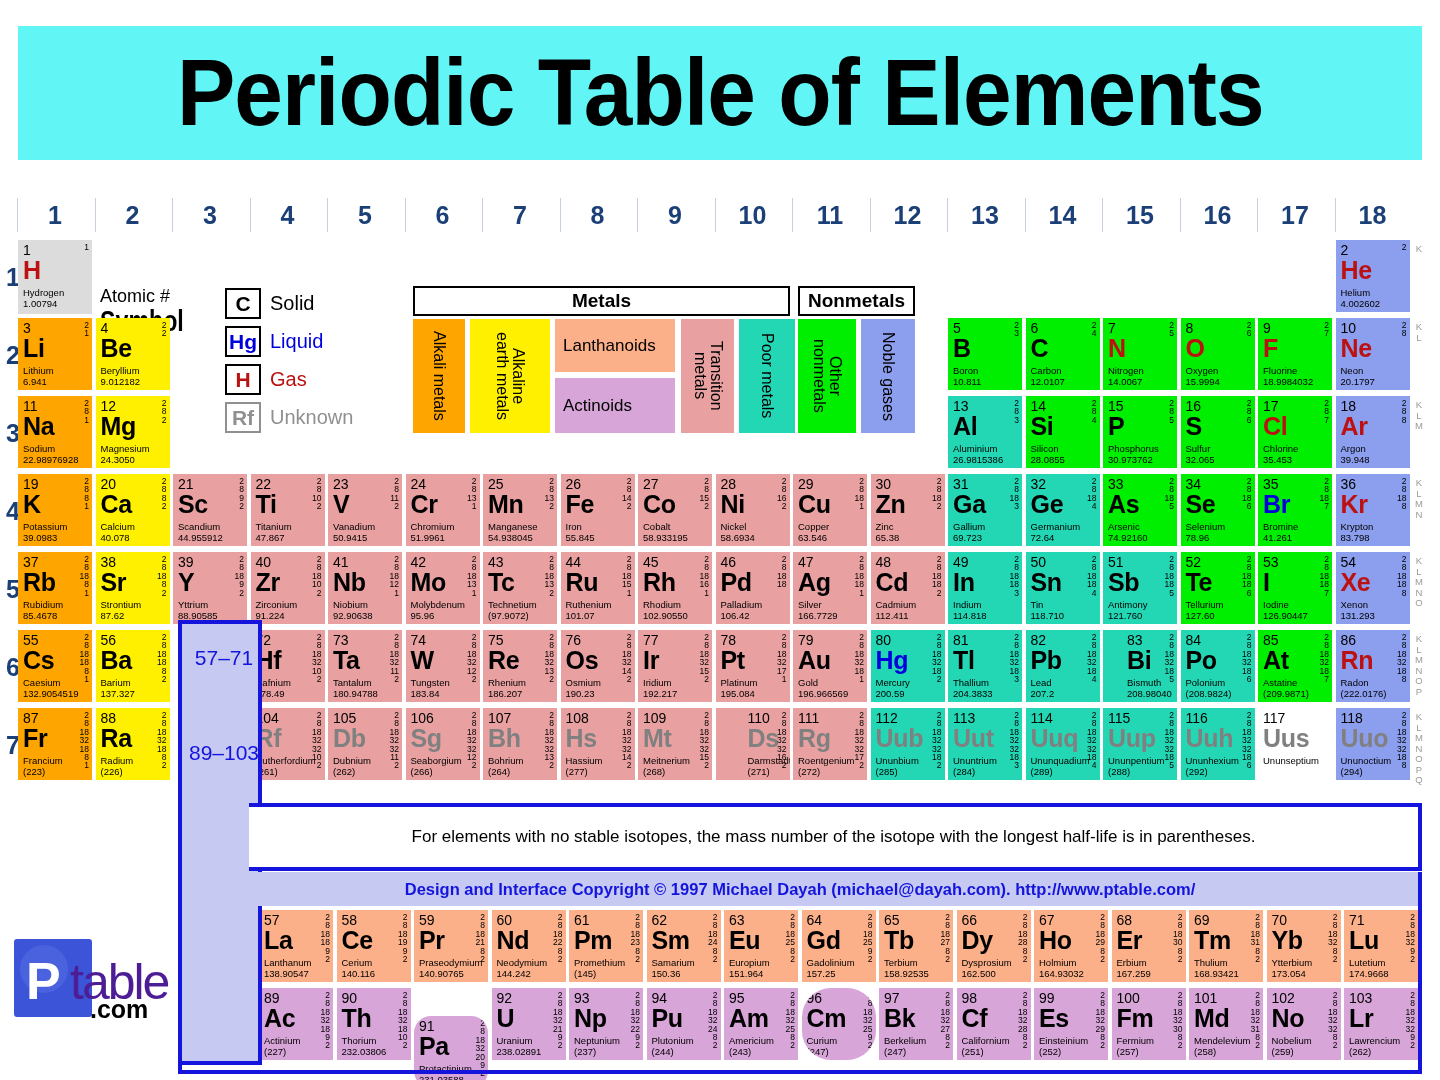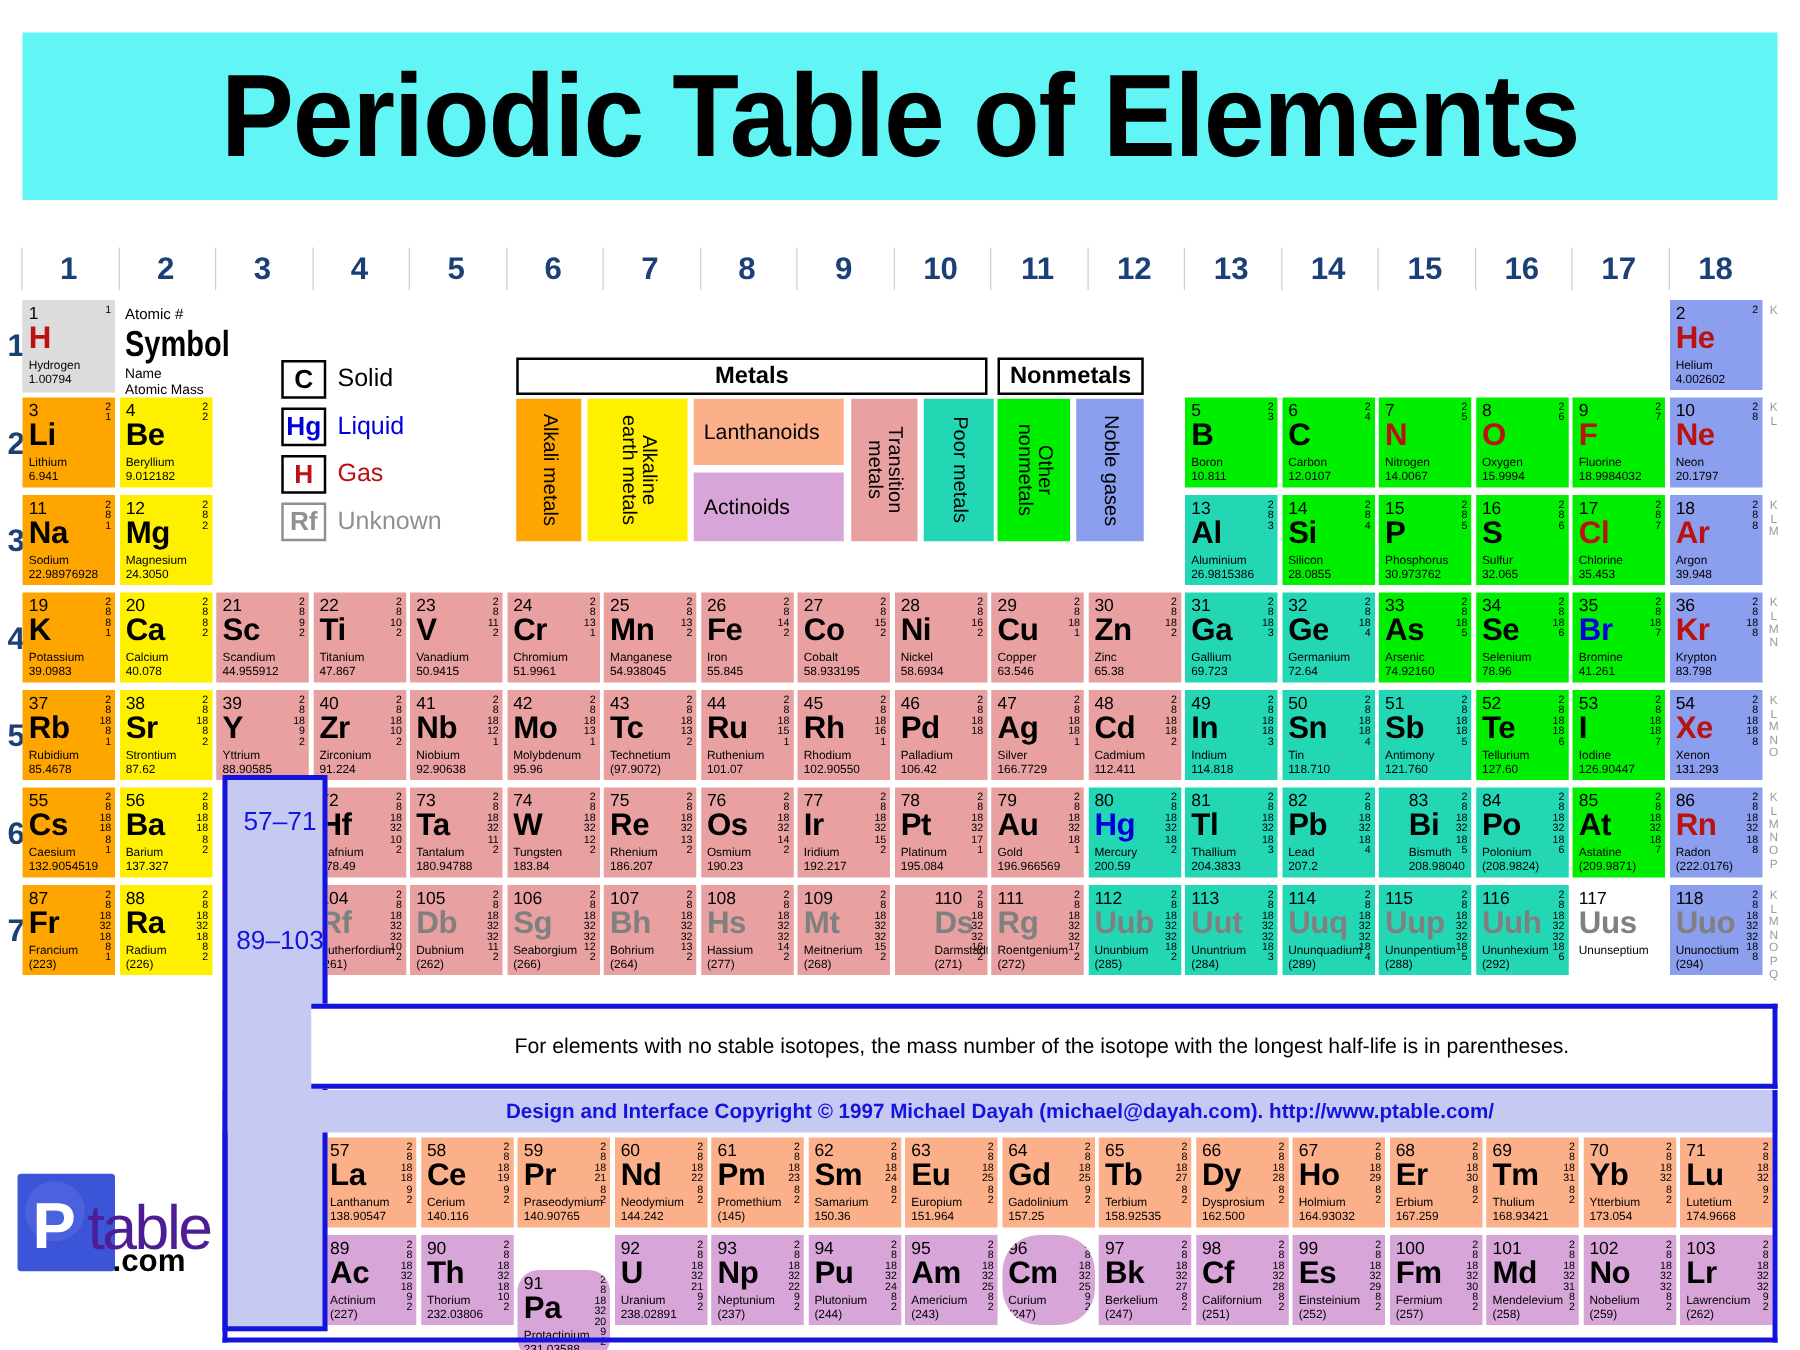--- a/index.html
+++ b/index.html
@@ -71,21 +71,21 @@
   .c-othernm     { background:#00ee00; }
   .c-noble       { background:#8c9eee; }
   .c-lanth       { background:#fcb08a; }
   .c-actin       { background:#d7a5d7; }
   .c-hydrogen    { background:#dcdcdc; }
   .c-none        { background:#ffffff; }
 
   
   #key-example { position:absolute; left:100px; top:242px; width:90px; font-size:0; }
   #key-example .kl { display:block; color:#000; }
-  #key-atomic  { font-size:12px; line-height:19px; }
+  #key-atomic  { font-size:18px; line-height:19px;margin-top:45px; }
   #key-symbol  { font-size:29px; font-weight:bold; line-height:30px; transform:scaleX(0.8); transform-origin:left center; }
   #key-name    { font-size:11px; line-height:13px; margin-top:2px; }
   #key-mass    { font-size:11px; line-height:13px; }
 
   .state-row { position:absolute; left:225px; display:flex; align-items:center; }
   .state-box {
     width:36px; height:31px; border:2px solid #000;
     display:flex; align-items:center; justify-content:center;
     font-size:21px; font-weight:bold; background:#fff;
   }

